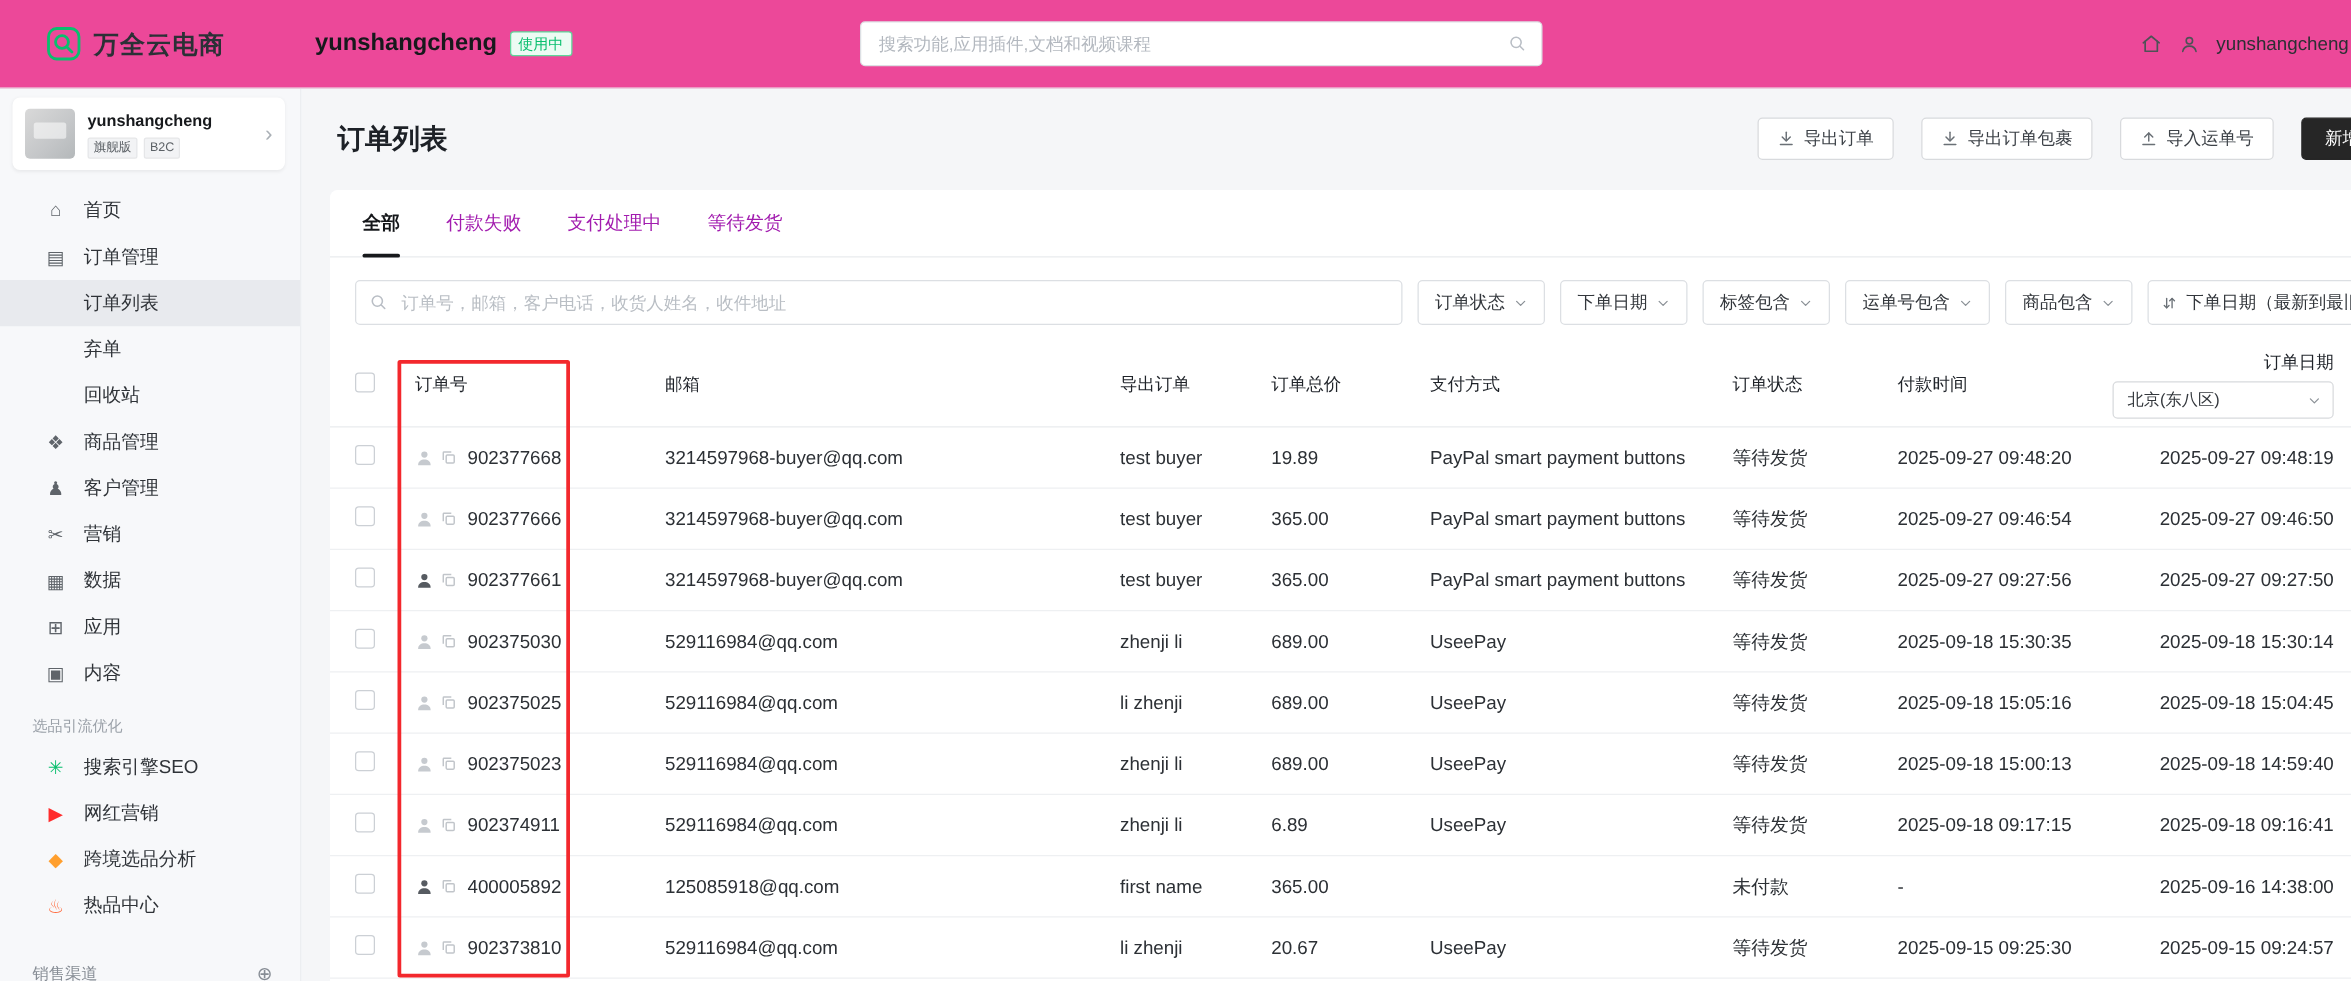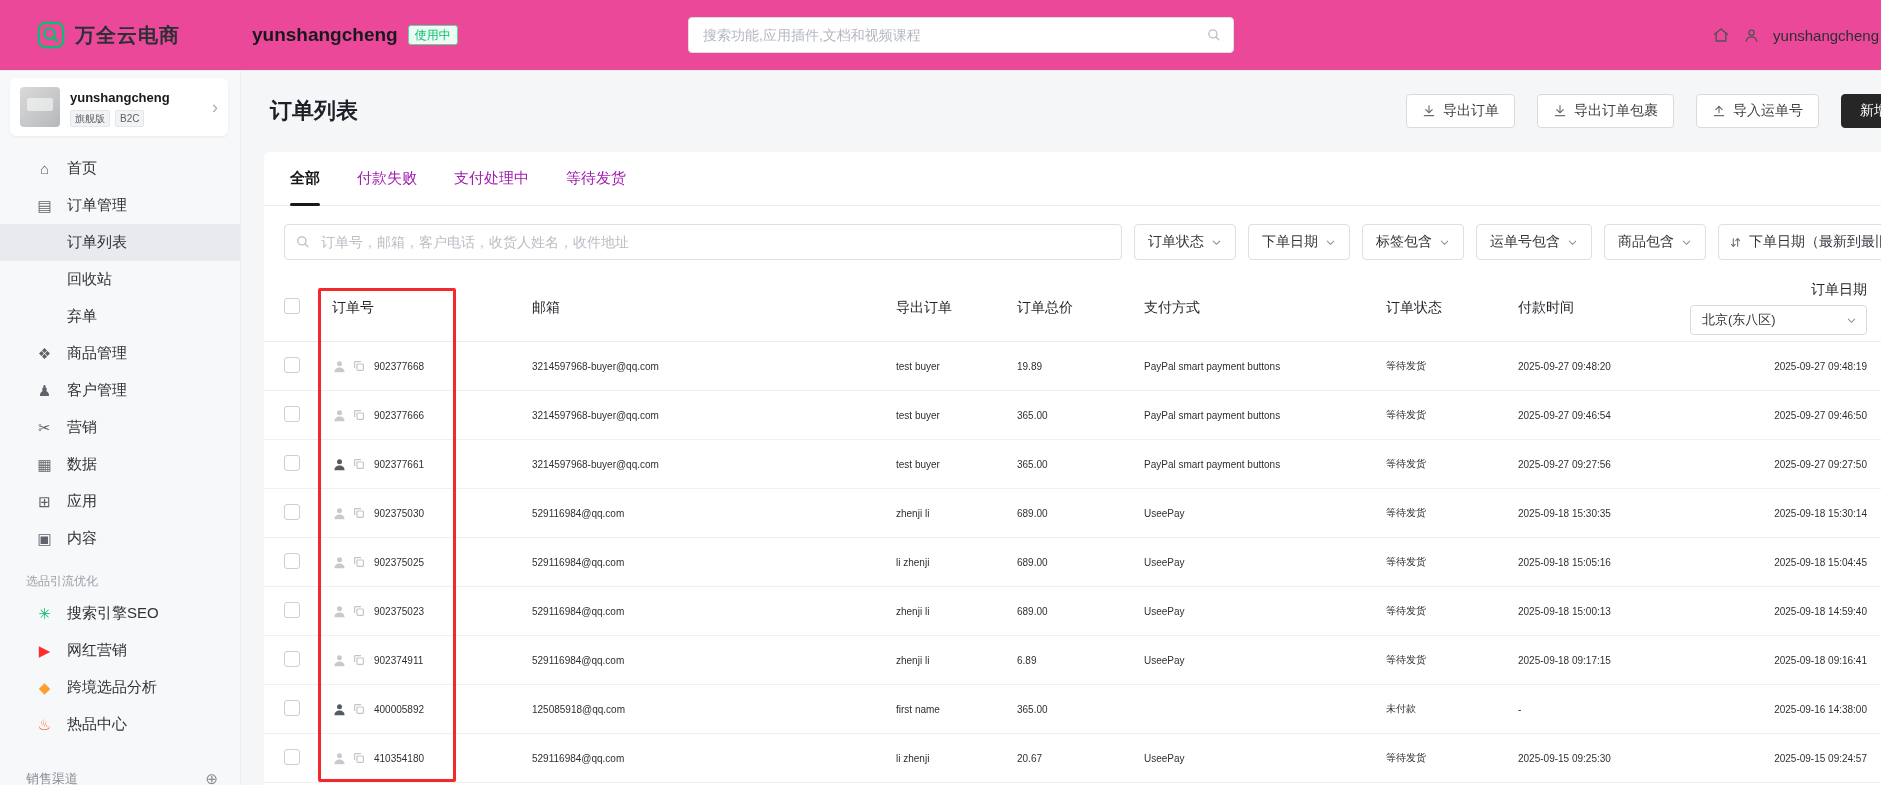--- a/index.html
+++ b/index.html
@@ -71,21 +71,21 @@
   .col-name{flex:0 0 121px;}
   .col-total{flex:0 0 127px;}
   .col-pay{flex:0 0 242px;}
   .col-status{flex:0 0 120px;}
   .col-time{flex:0 0 180px;margin-left:12px;}
   .col-date{flex:1 1 auto;text-align:right;min-width:0;}
   .table-head .col-date{align-self:stretch;display:flex;flex-direction:column;align-items:flex-end;justify-content:flex-start;padding-top:7px;}
   .tz-select{margin-top:6px;width:177px;height:30px;border:1px solid #d8dadd;border-radius:4px;display:flex;align-items:center;justify-content:space-between;padding:0 9px 0 11px;box-sizing:border-box;font-size:13px;color:#33373c;cursor:pointer;background:#fff;}
   .tz-select .chev{color:#8b9197;display:inline-flex;}
   .checkbox{width:16px;height:16px;border:1px solid #ccd0d5;border-radius:3px;background:#fff;display:inline-block;cursor:pointer;box-sizing:border-box;}
-  .tr{display:flex;align-items:center;height:49px;border-bottom:1px solid #eef0f2;padding:0 14px 0 20px;font-size:10px;color:#2c3035;box-sizing:border-box;}
+  .tr{display:flex;align-items:center;height:49px;border-bottom:1px solid #eef0f2;padding:0 14px 0 20px;font-size:15px;color:#2c3035;box-sizing:border-box;}
   .order-cell{display:flex;align-items:center;gap:5px;}
   .person-icon{color:#c6cacf;display:inline-flex;}
   .person-icon.dark{color:#565b61;}
   .copy-icon{color:#c1c5ca;display:inline-flex;cursor:pointer;}
   .order-no{margin-left:3px;color:#2c3035;cursor:pointer;}
   .cell-text{overflow:hidden;text-overflow:ellipsis;white-space:nowrap;}
   .annotation-box{position:absolute;left:78px;top:218px;width:138px;height:494px;border:3px solid #f3282d;border-radius:2px;z-index:50;pointer-events:none;box-sizing:border-box;}
 </style>
 </head>
 <body>
@@ -149,24 +149,24 @@
         <span>首页</span>
       </div>
       <div class="side-item">
         <span class="glyph">▤</span>
         <span>订单管理</span>
       </div>
       <div class="side-item sub active">
         <span>订单列表</span>
       </div>
       <div class="side-item sub">
+        <span>弃单</span>
+      </div>
+      <div class="side-item sub">
         <span>回收站</span>
-      </div>
-      <div class="side-item sub">
-        <span>弃单</span>
       </div>
       <div class="side-item">
         <span class="glyph">❖</span>
         <span>商品管理</span>
       </div>
       <div class="side-item">
         <span class="glyph">♟</span>
         <span>客户管理</span>
       </div>
       <div class="side-item">
@@ -555,21 +555,21 @@
                   <circle cx="12" cy="7.5" r="4"></circle>
                   <path d="M4 20.5c0-4.2 3.6-6.8 8-6.8s8 2.6 8 6.8v.5H4z"></path>
                 </svg>
               </span>
               <span class="copy-icon">
                 <svg viewBox="0 0 24 24" width="14" height="14" fill="none" stroke="currentColor" stroke-width="2" stroke-linejoin="round">
                   <rect x="8.5" y="8.5" width="11" height="11" rx="1.5"></rect>
                   <path d="M15.5 4.5h-10a1 1 0 0 0-1 1v10"></path>
                 </svg>
               </span>
-              <span class="order-no">410354180</span>
+              <span class="order-no">902373810</span>
             </div>
             <div class="col-email cell-text">529116984@qq.com</div>
             <div class="col-name cell-text">li zhenji</div>
             <div class="col-total cell-text">20.67</div>
             <div class="col-pay cell-text">UseePay</div>
             <div class="col-status cell-text">等待发货</div>
             <div class="col-time cell-text">2025-09-15 09:25:30</div>
             <div class="col-date cell-text">2025-09-15 09:24:57</div>
           </div>
         </div>

